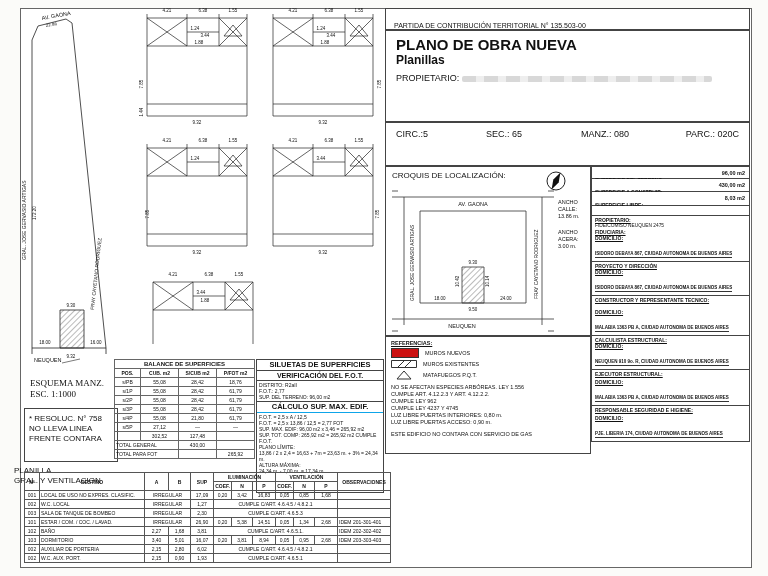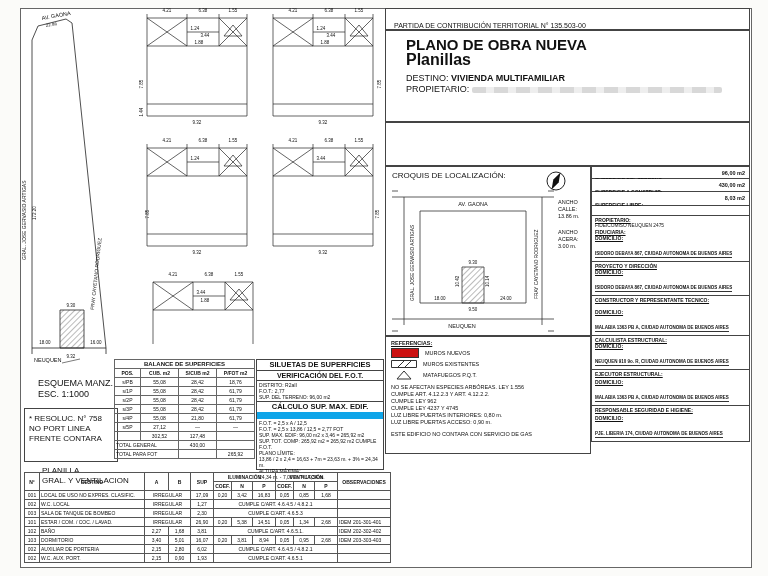--- a/index.html
+++ b/index.html
@@ -51,32 +51,32 @@
       <text x="76" y="300" transform="rotate(-84 76 300)" font-size="5">FRAY CAYETANO RODRIGUEZ</text>
       <text x="53" y="297" font-size="4.5" text-anchor="middle">9.30</text>
       <text x="27" y="334" font-size="4.5" text-anchor="middle">18.00</text>
       <text x="78" y="334" font-size="4.5" text-anchor="middle">16.00</text>
       <text x="53" y="348" font-size="4.5" text-anchor="middle">9.32</text>
       <text x="16" y="352" font-size="5.5">NEUQUEN</text>
       <line x1="44" y1="353" x2="62" y2="349" stroke="#222" stroke-width="0.6"></line>
     </g>
   </svg>
 
-  <div class="abs t9" style="left:38px;top:378px;width:110px;">
+  <div class="abs t9" style="left:30px;top:378px;width:110px;font-family:Liberation Serif, serif;">
     <div>ESQUEMA  MANZ.</div>
     <div>ESC. 1:1000</div>
   </div>
 
   <div class="abs bx" style="left:24px;top:408px;width:94px;height:54px;padding:5px 4px;">
     <div class="t8">* RESOLUC. N° 758</div>
-    <div class="t8">NO PORT LINEA</div>
+    <div class="t8">NO LLEVA LINEA</div>
     <div class="t8">FRENTE CONTARA</div>
   </div>
 
-  <div class="abs t8" style="left:42px;top:466px;width:120px;">
+  <div class="abs t8" style="left:14px;top:466px;width:120px;">
     <div>PLANILLA</div>
     <div>GRAL. Y VENTILACION</div>
   </div>
 
   <svg class="abs" style="left:133px;top:4px;" width="252" height="352" viewBox="0 0 252 352">
     <defs>
       <g id="figA" stroke="#222" stroke-width="0.7" fill="none">
         <rect x="0" y="0" width="100" height="28"></rect>
         <line x1="0" y1="0" x2="40" y2="28"></line>
           <line x1="0" y1="28" x2="40" y2="0"></line>
@@ -217,29 +217,29 @@
           <td></td>
         </tr>
     <tr>
           <td colspan="2" style="text-align:left;">TOTAL PARA FOT</td>
           <td></td>
           <td>265,92</td>
         </tr>
   </tbody>
     </table>
 
-  <div class="abs bx" style="left:256px;top:359px;width:128px;height:111px;">
+  <div class="abs bx" style="left:256px;top:359px;width:128px;height:134px;">
     <div class="ctr b" style="font-size:7.5px;line-height:10px;border-bottom:1px solid #444;">SILUETAS DE SUPERFICIES</div>
     <div class="ctr b" style="font-size:7px;line-height:9px;border-bottom:1px solid #444;">VERIFICACIÓN DEL F.O.T.</div>
     <div style="padding:1px 2px;border-bottom:1px solid #444;">
       <div class="t5">DISTRITO: R2aII</div>
       <div class="t5">F.O.T.: 2,77</div>
       <div class="t5">SUP. DEL TERRENO: 96,00 m2</div>
     </div>
-    <div class="ctr b" style="font-size:7.5px;line-height:10px;border-bottom:7px solid #0ea5e9;">CÁLCULO SUP. MAX. EDIF.</div>
+    <div class="ctr b" style="font-size:7.5px;line-height:10px;border-bottom:1px solid #0ea5e9;">CÁLCULO SUP. MAX. EDIF.</div>
     <div style="padding:1px 2px;">
       <div class="t5">F.O.T. = 2,5 x A / 12,5</div>
       <div class="t5">F.O.T. = 2,5 x 13,86 / 12,5 = 2,77 FOT</div>
       <div class="t5">SUP. MAX. EDIF: 96,00 m2 x 3,46 = 265,92 m2</div>
       <div class="t5">SUP. TOT. COMP: 265,92 m2 = 265,92 m2 CUMPLE F.O.T.</div>
       <div class="t5">PLANO LÍMITE:</div>
       <div class="t5">13,86 / 2 x 2,4 = 16,63 + 7m = 23,63 m. + 3% = 24,34 m.</div>
       <div class="t5">ALTURA MÁXIMA:</div>
       <div class="t5">24,34 m. - 7,00 m. = 17,34 m.</div>
     </div>
@@ -362,34 +362,36 @@
       <td colspan="6" class="ctr">CUMPLE C/ART. 4.6.5.1</td>
       <td></td>
     </tr>
   </tbody>
     </table>
 
   <div class="abs bx" style="left:385px;top:8px;width:365px;height:22px;padding:5px 8px 0;">
     <span class="t7">PARTIDA DE CONTRIBUCIÓN TERRITORIAL N° 135.503-00</span>
   </div>
 
-  <div class="abs bx" style="left:385px;top:30px;width:365px;height:92px;padding:6px 20px 0;">
+  <div class="abs bx" style="left:385px;top:30px;width:365px;height:92px;padding:6px 10px 0;">
     <div class="b" style="font-size:15px;line-height:16px;">PLANO DE OBRA NUEVA</div>
-    <div class="b" style="font-size:16px;line-height:14px;margin-bottom:6px;">Planillas</div>
-    <div class="t9">
-      <span>DESTINO:</span>
-      <span class="b">VIVIENDA MULTIFAMILIAR</span>
-    </div>
+    <div class="b" style="font-size:12px;line-height:14px;margin-bottom:6px;">Planillas</div>
     <div class="t9">
       <span>PROPIETARIO:</span>
       <span class="blurstrip"></span>
     </div>
   </div>
 
   <div class="abs bx" style="left:385px;top:122px;width:365px;height:44px;padding:6px 10px 0;">
+    <div style="display:flex;" class="t9">
+      <span style="width:90px;">CIRC.:5</span>
+      <span style="width:95px;">SEC.: 65</span>
+      <span style="width:100px;">MANZ.: 080</span>
+      <span style="flex:1;text-align:right;">PARC.: 020C</span>
+    </div>
   </div>
 
   <div class="abs bx" style="left:385px;top:166px;width:206px;height:170px;">
     <div class="abs t8" style="left:6px;top:4px;">CROQUIS DE LOCALIZACIÓN:</div>
     <svg class="abs" style="left:158px;top:2px;" width="24" height="24" viewBox="0 0 24 24">
       <circle cx="12" cy="12" r="9" fill="none" stroke="#222" stroke-width="1"></circle>
       <polygon points="12,2.5 15,12 12,21.5 9,12" fill="#111" transform="rotate(28 12 12)"></polygon>
     </svg>
     <svg class="abs" style="left:4px;top:22px;" width="166" height="144" viewBox="0 0 166 144">
       <defs>

